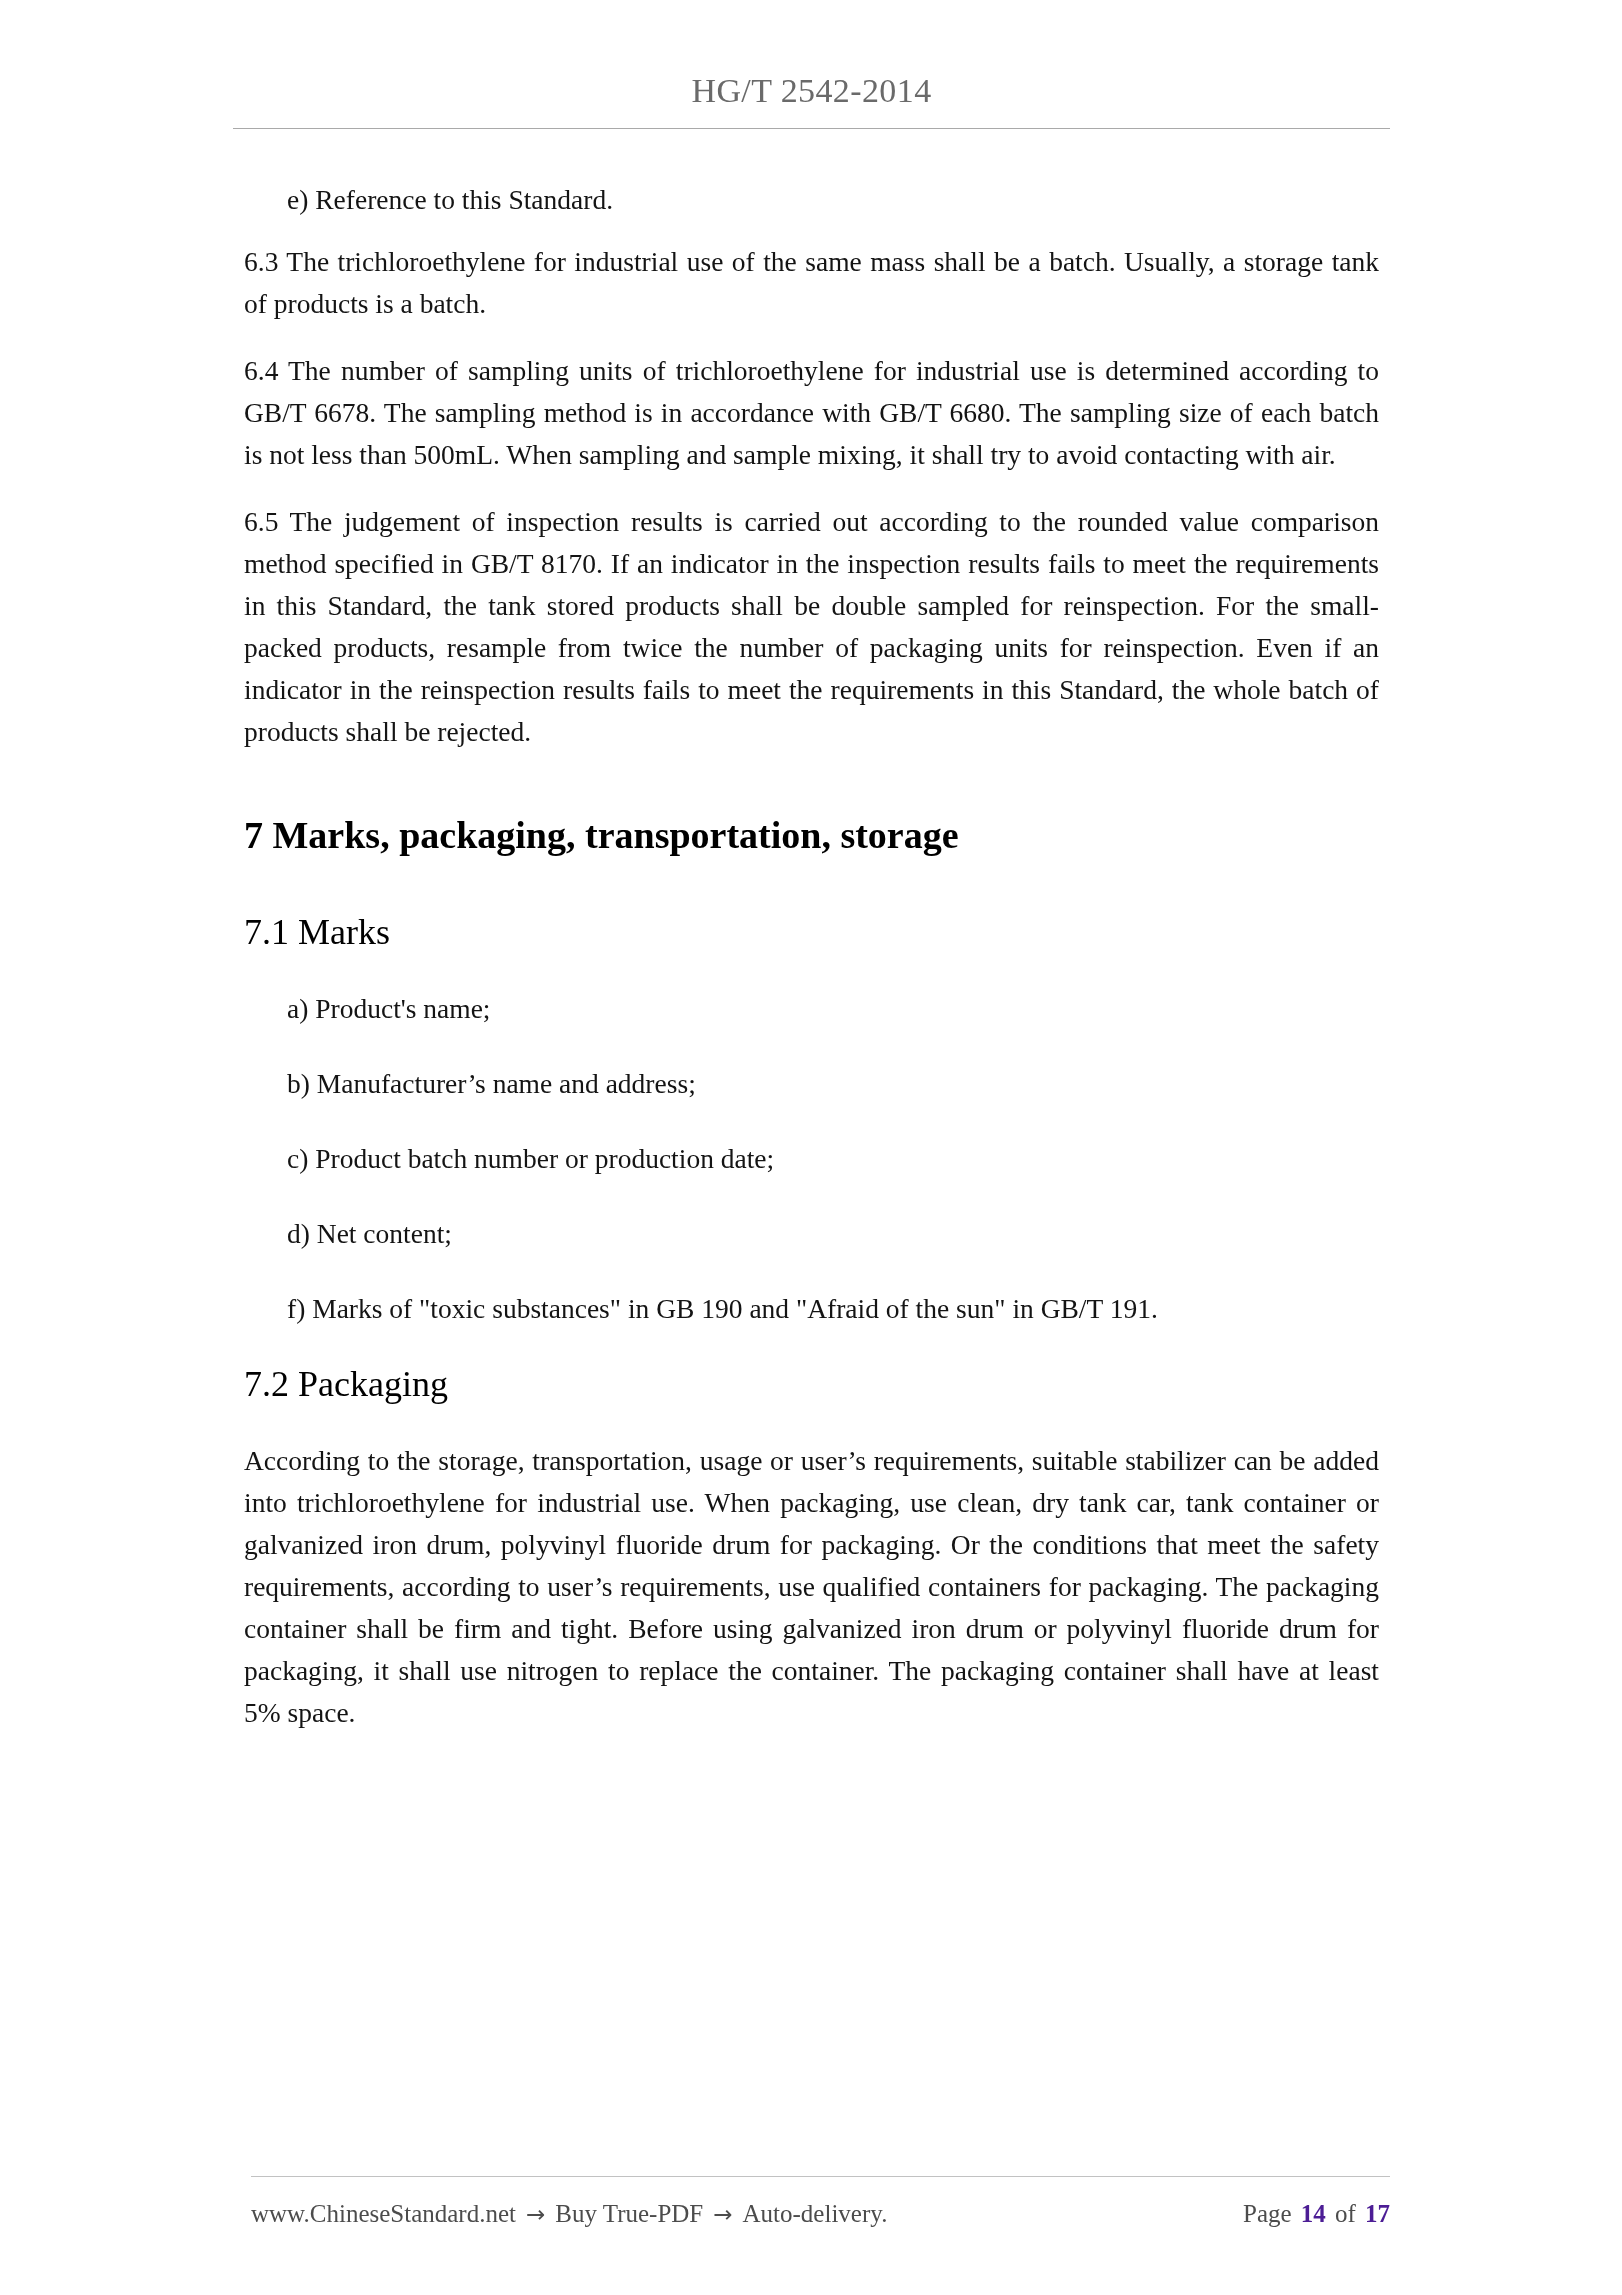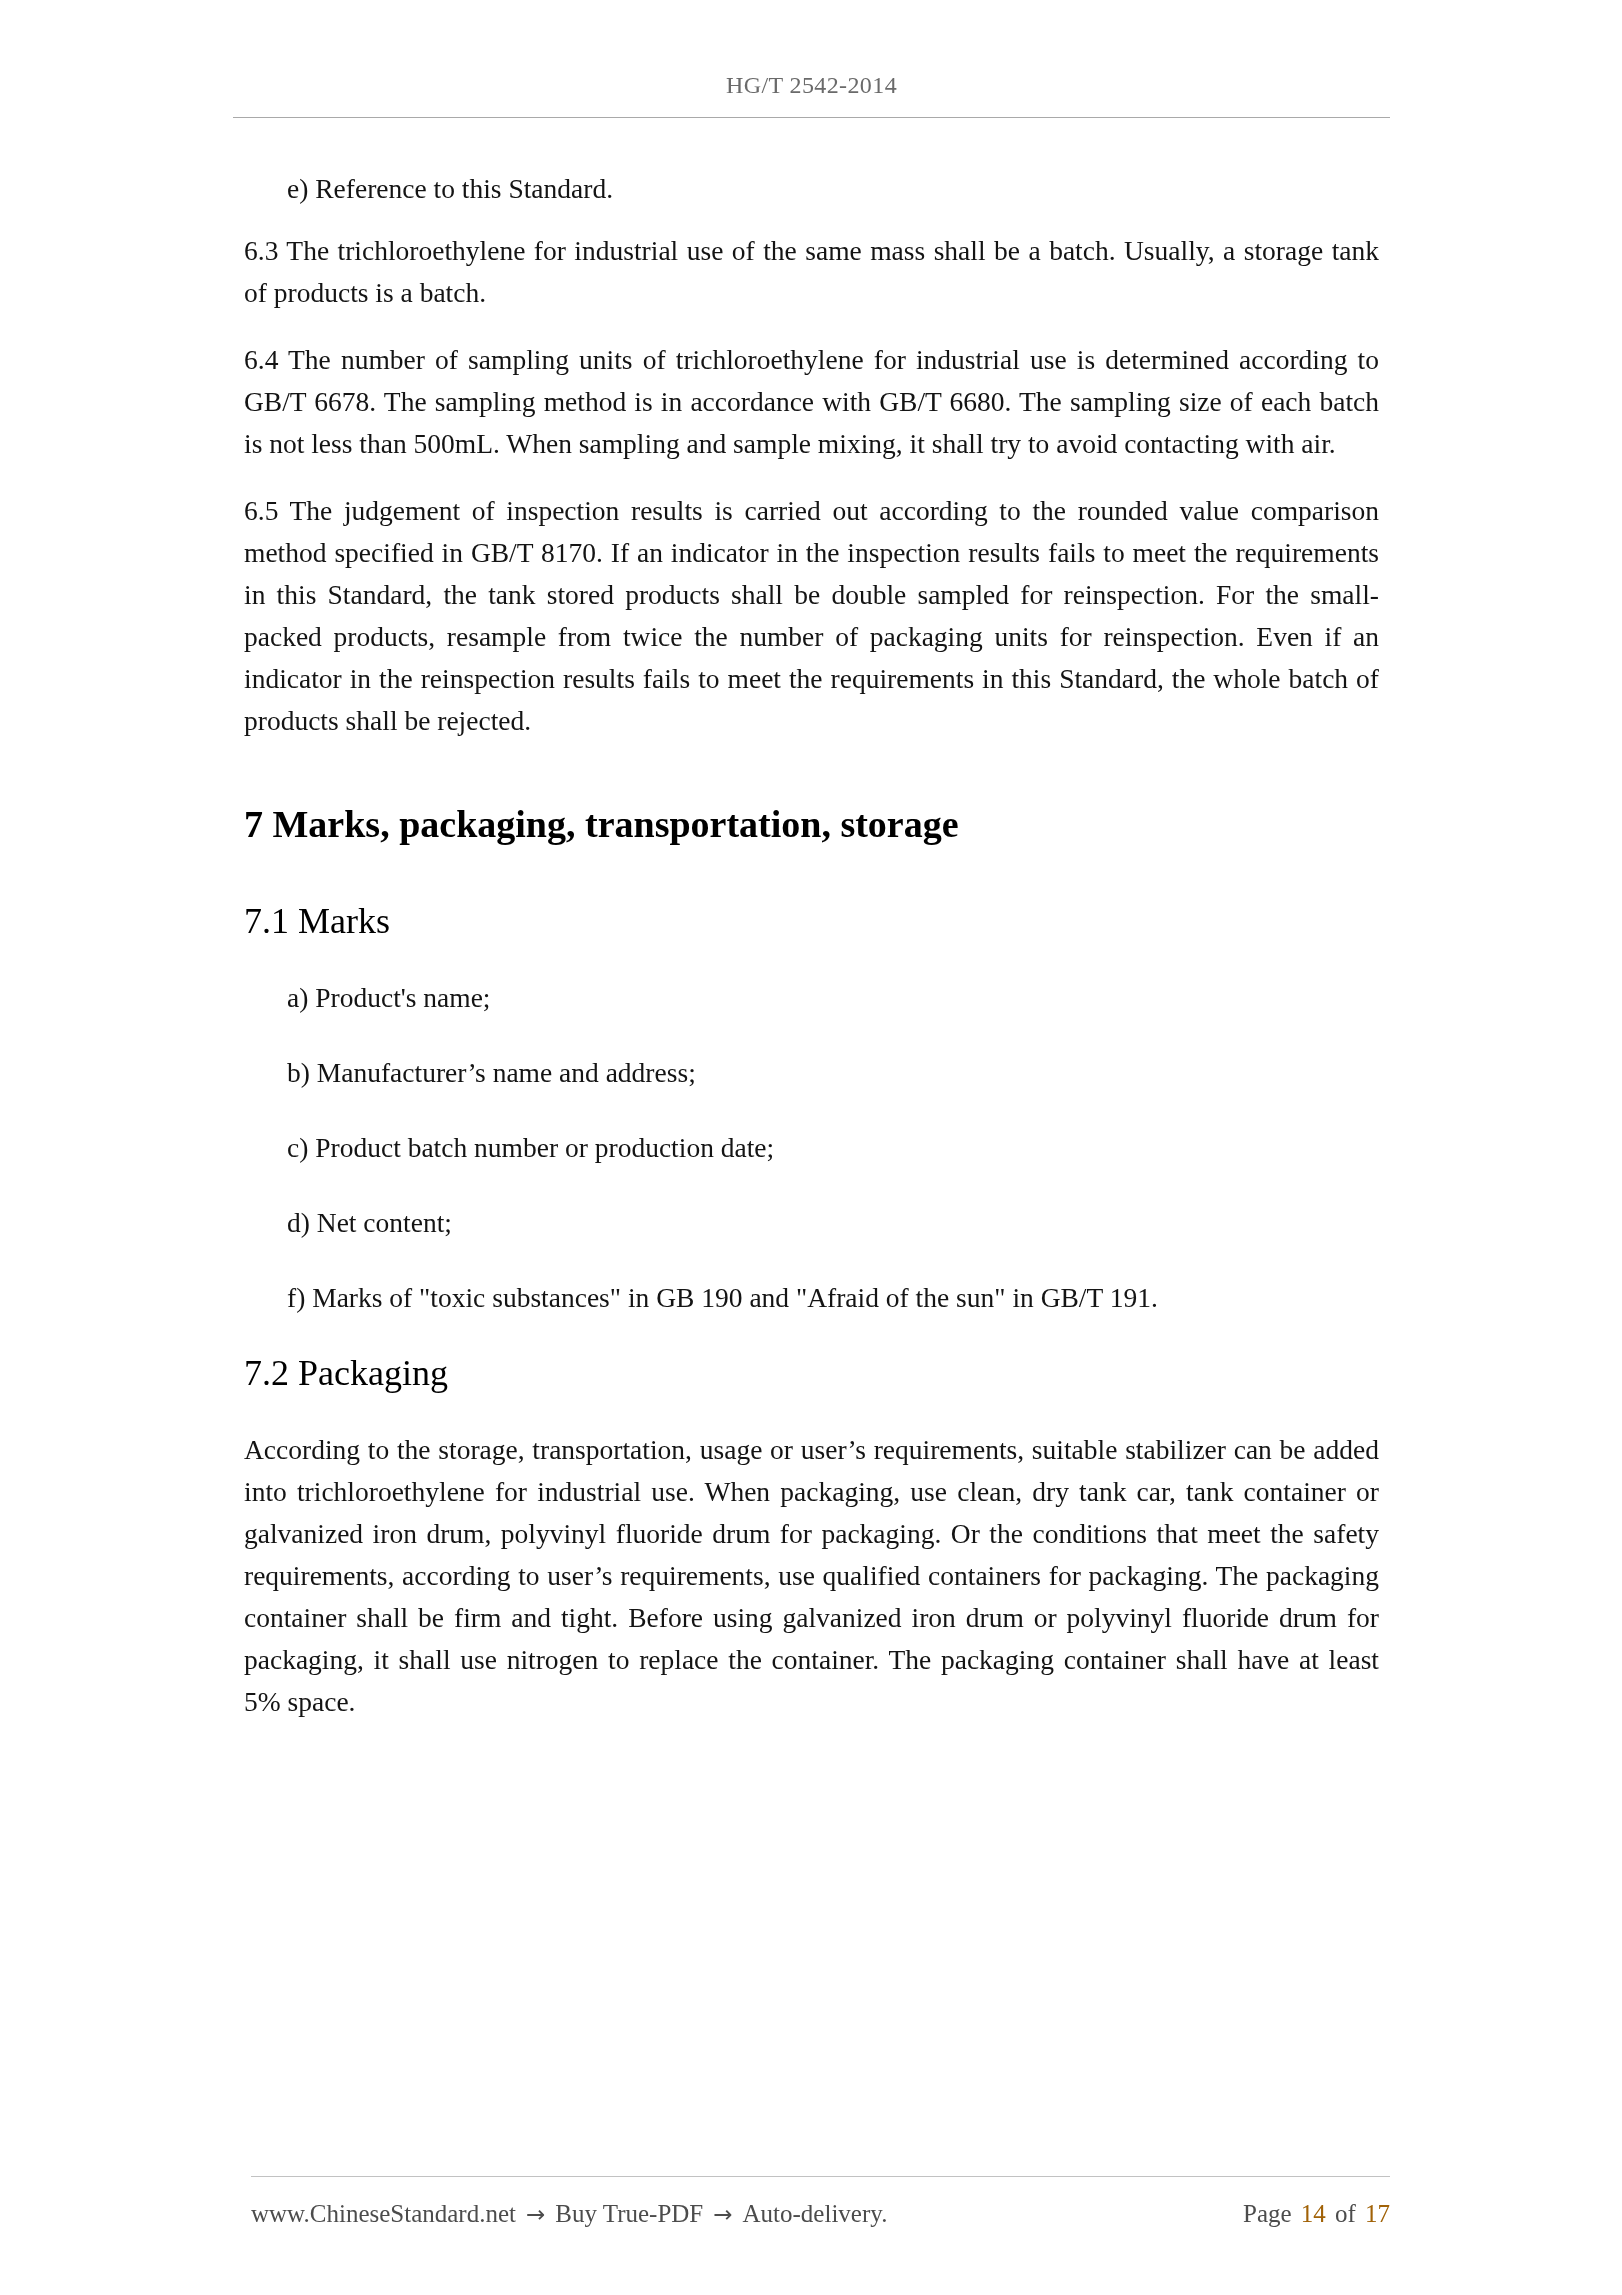--- a/index.html
+++ b/index.html
@@ -16,21 +16,21 @@
     color: #141414;
     box-sizing: border-box;
     overflow: hidden;
   }
   
   .page-header {
     padding: 72px 233px 0 233px;
   }
   .doc-number {
     text-align: center;
-    font-size: 24px;
+    font-size: 34px;
     color: #6a6a6a;
     letter-spacing: 0.4px;
   }
   .header-rule {
     border: none;
     border-top: 1.7px solid #a9a9a9;
     margin: 18.3px 0 0 0;
   }
   
   .page-body {
@@ -95,22 +95,22 @@
     font-size: 23px;
     color: #4c4c4c;
   }
   .footer-right {
     display: flex;
     align-items: baseline;
     gap: 9.2px;
     color: #4c4c4c;
   }
   .page-num {
-    font-weight: normal;
-    color: #a16207;
+    font-weight: bold;
+    color: #4c1d95;
   }
 </style>
 </head>
 <body>
 
 <div class="page">
 
   <header class="page-header">
     <div class="doc-number">HG/T 2542-2014</div>
     <hr class="header-rule">

